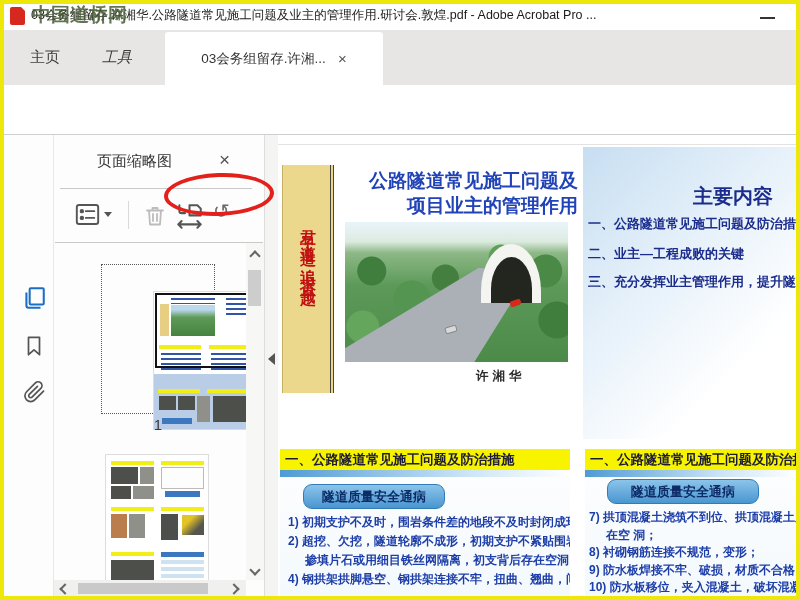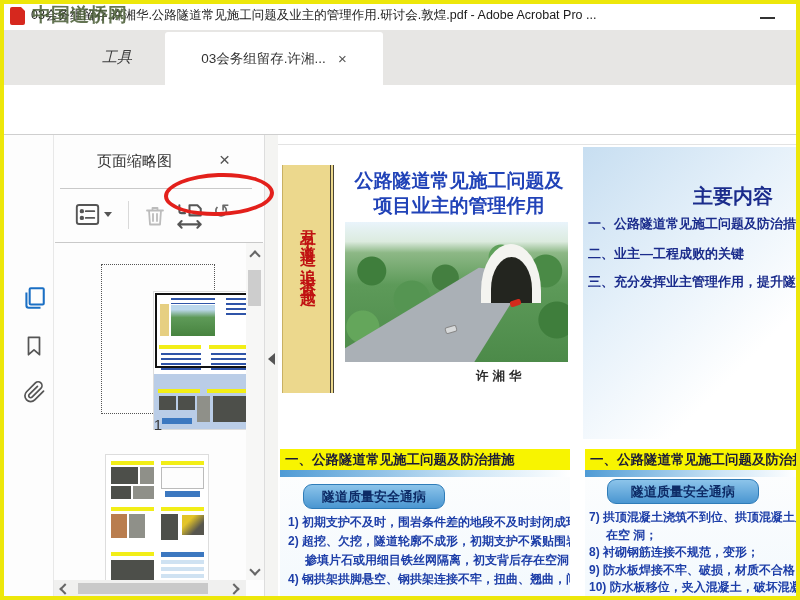--- a/index.html
+++ b/index.html
@@ -74,21 +74,21 @@
   
   #splitter { left:264px; top:135px; width:14px; height:461px; background:#f4f4f2; border-left:1px solid #ddd; }
   #split-arrow { position:absolute; left:3px; top:218px; width:0; height:0; border-top:6px solid transparent; border-bottom:6px solid transparent; border-right:7px solid #555; }
 
   
   #doc { left:278px; top:135px; width:518px; height:461px; background:#fff; overflow:hidden; }
   #page-topline { position:absolute; left:0; top:9px; width:518px; height:1px; background:#e3e3e3; }
 
   #bannerA { position:absolute; left:4px; top:30px; width:52px; height:228px; background:#ecd88d; border-left:1px solid #c8b063; border-right:4px double #4a4435; }
   #bannerA span { position:absolute; left:14px; top:52px; writing-mode:vertical-rl; font-size:16px; font-weight:bold; color:#c01212; letter-spacing:7px; font-family:"Liberation Serif","DejaVu Serif",serif; }
-  #titleA { position:absolute; left:62px; top:33px; width:238px; text-align:center; font-size:19px; line-height:25px; font-weight:bold; color:#2143b8; }
+  #titleA { position:absolute; left:62px; top:33px; width:238px; text-align:right; font-size:19px; line-height:25px; font-weight:bold; color:#2143b8; }
   #imgA { position:absolute; left:67px; top:87px; width:223px; height:140px; overflow:hidden;
     background:linear-gradient(180deg,#e9f4fb 0%,#dcebdf 14%,#8db886 22%,#5d9a59 45%,#4c8a49 100%); }
   #imgA .canopy { position:absolute; inset:0;
     background-image:radial-gradient(circle at 12% 35%, #3f7e3c 0 14px, transparent 15px),
       radial-gradient(circle at 30% 55%, #559552 0 18px, transparent 19px),
       radial-gradient(circle at 8% 75%, #64a65b 0 16px, transparent 17px),
       radial-gradient(circle at 45% 40%, #447f40 0 13px, transparent 14px),
       radial-gradient(circle at 90% 35%, #4a8a46 0 16px, transparent 17px),
       radial-gradient(circle at 70% 25%, #5ea05a 0 12px, transparent 13px),
       radial-gradient(circle at 95% 70%, #3f7e3c 0 18px, transparent 19px),
@@ -129,20 +129,23 @@
 <div id="screen">
 
   <div id="titlebar" class="abs">
     <div id="pdf-icon" class="abs"></div>
     <div id="win-title" class="abs">03会务组留存.许湘华.公路隧道常见施工问题及业主的管理作用.研讨会.敦煌.pdf - Adobe Acrobat Pro ...</div>
     <div id="min-btn" class="abs"></div>
   </div>
   <div id="wm-top" class="abs">中国道桥网</div>
 
   <div id="tabbar" class="abs"></div>
+  <div id="tab-home" class="tab">
+      <span>主页</span>
+    </div>
   <div id="tab-tools" class="tab">
       <span>工具</span>
     </div>
   <div id="tab-doc" class="tab">
     <span>03会务组留存.许湘...</span>
     <span class="close">×</span>
   </div>
 
   <div id="toolbar" class="abs">
     <span class="tbi" style="left:17px;top:96px;">

